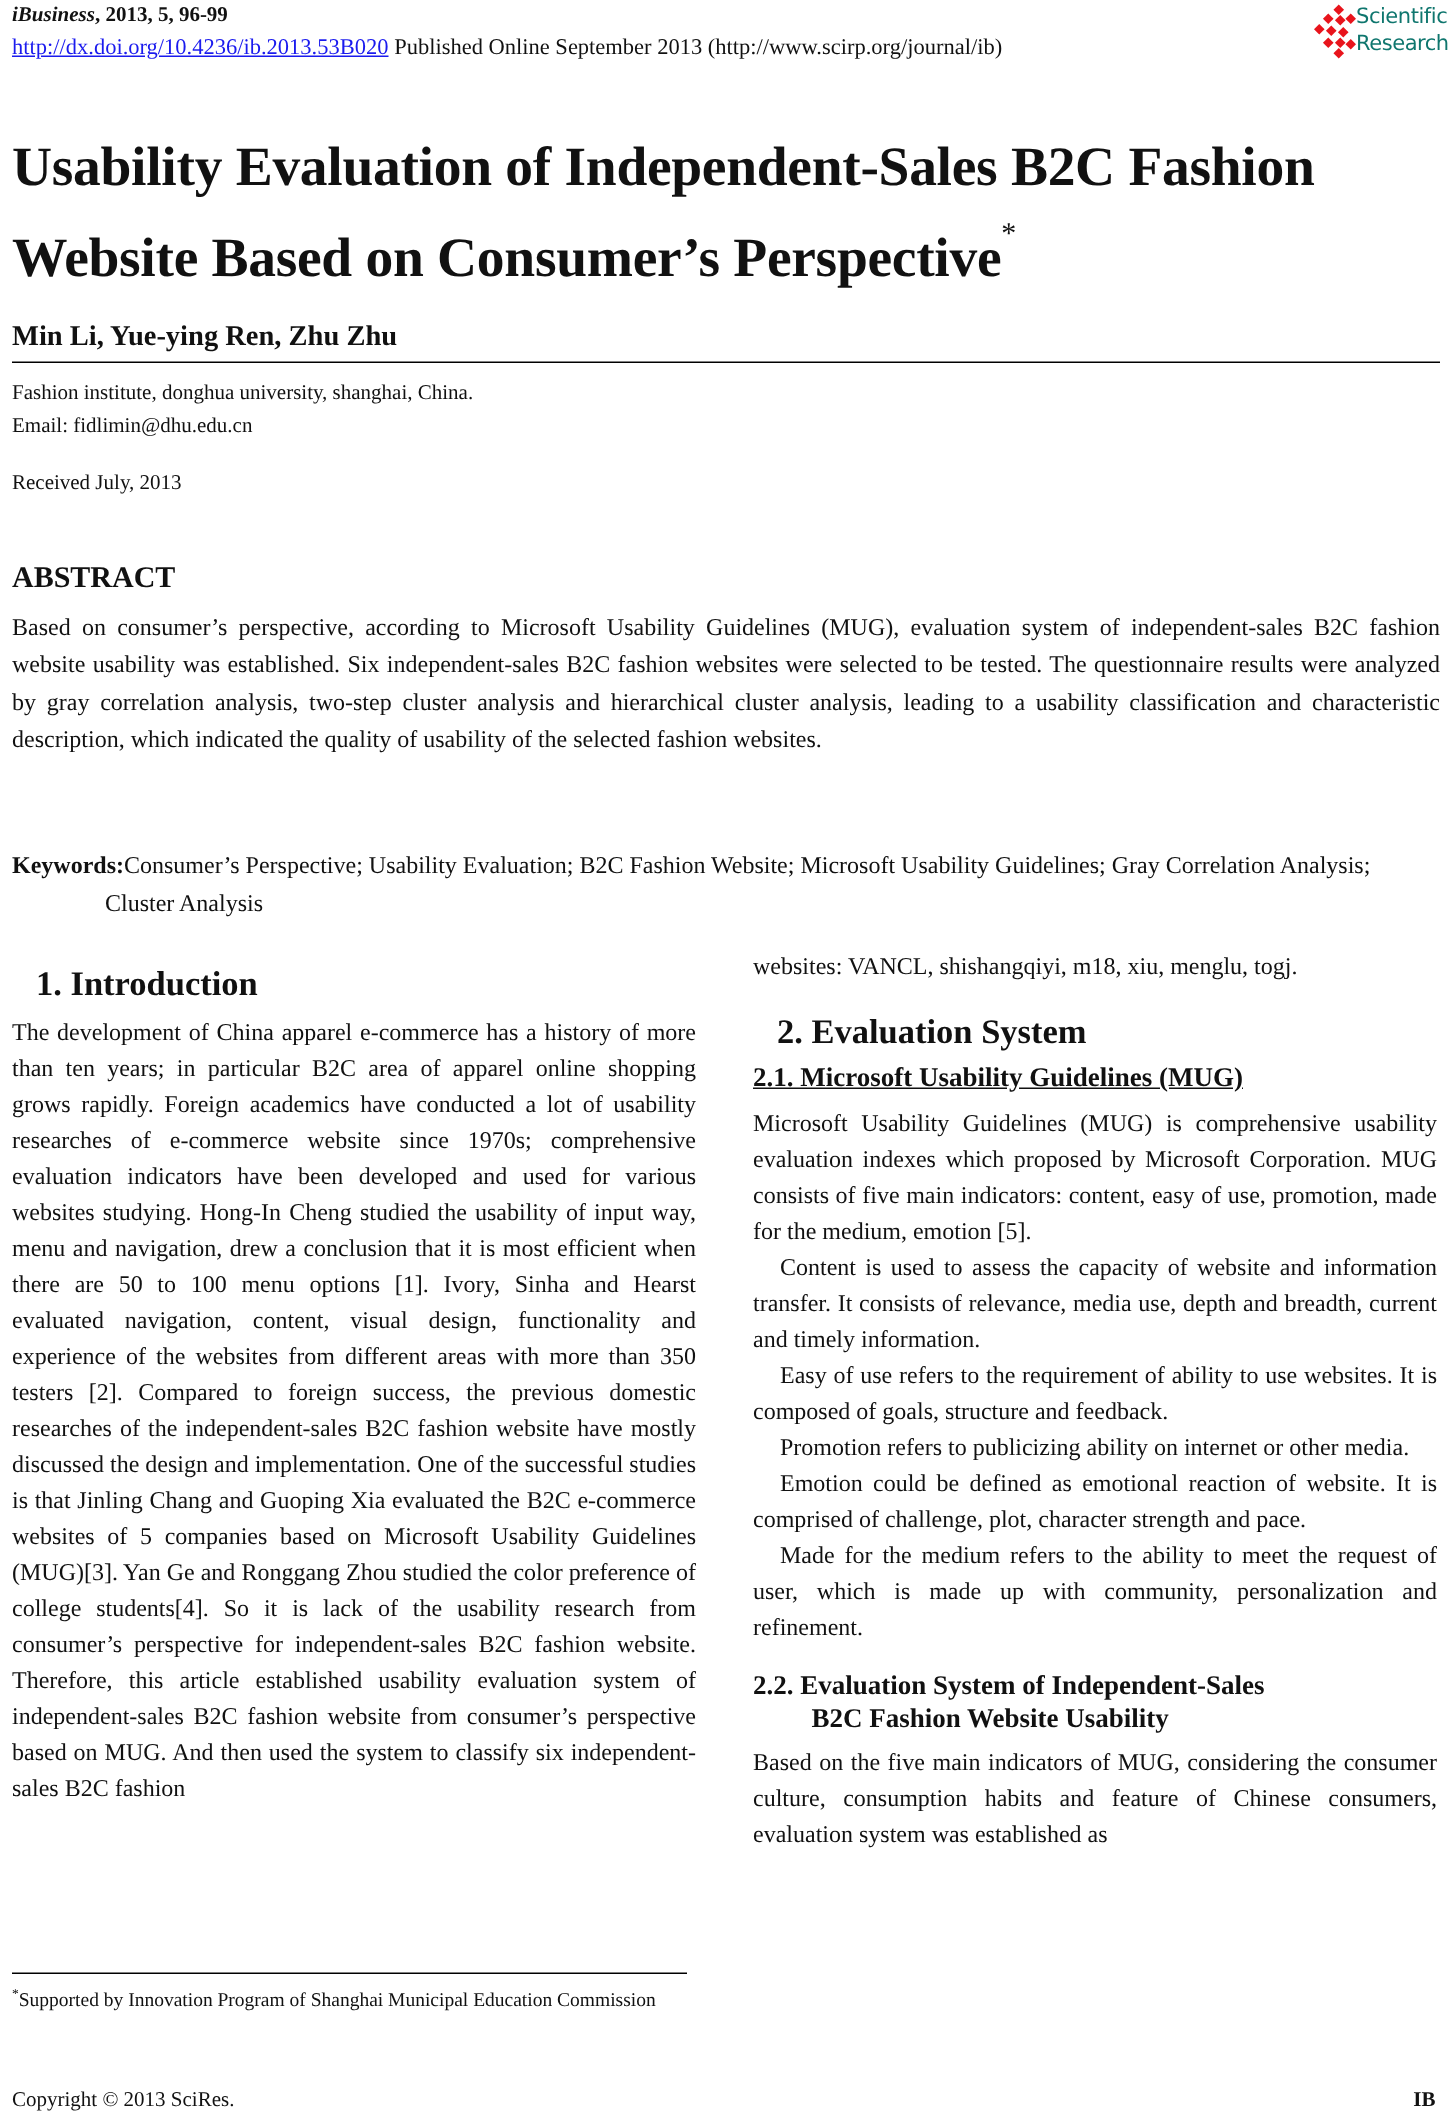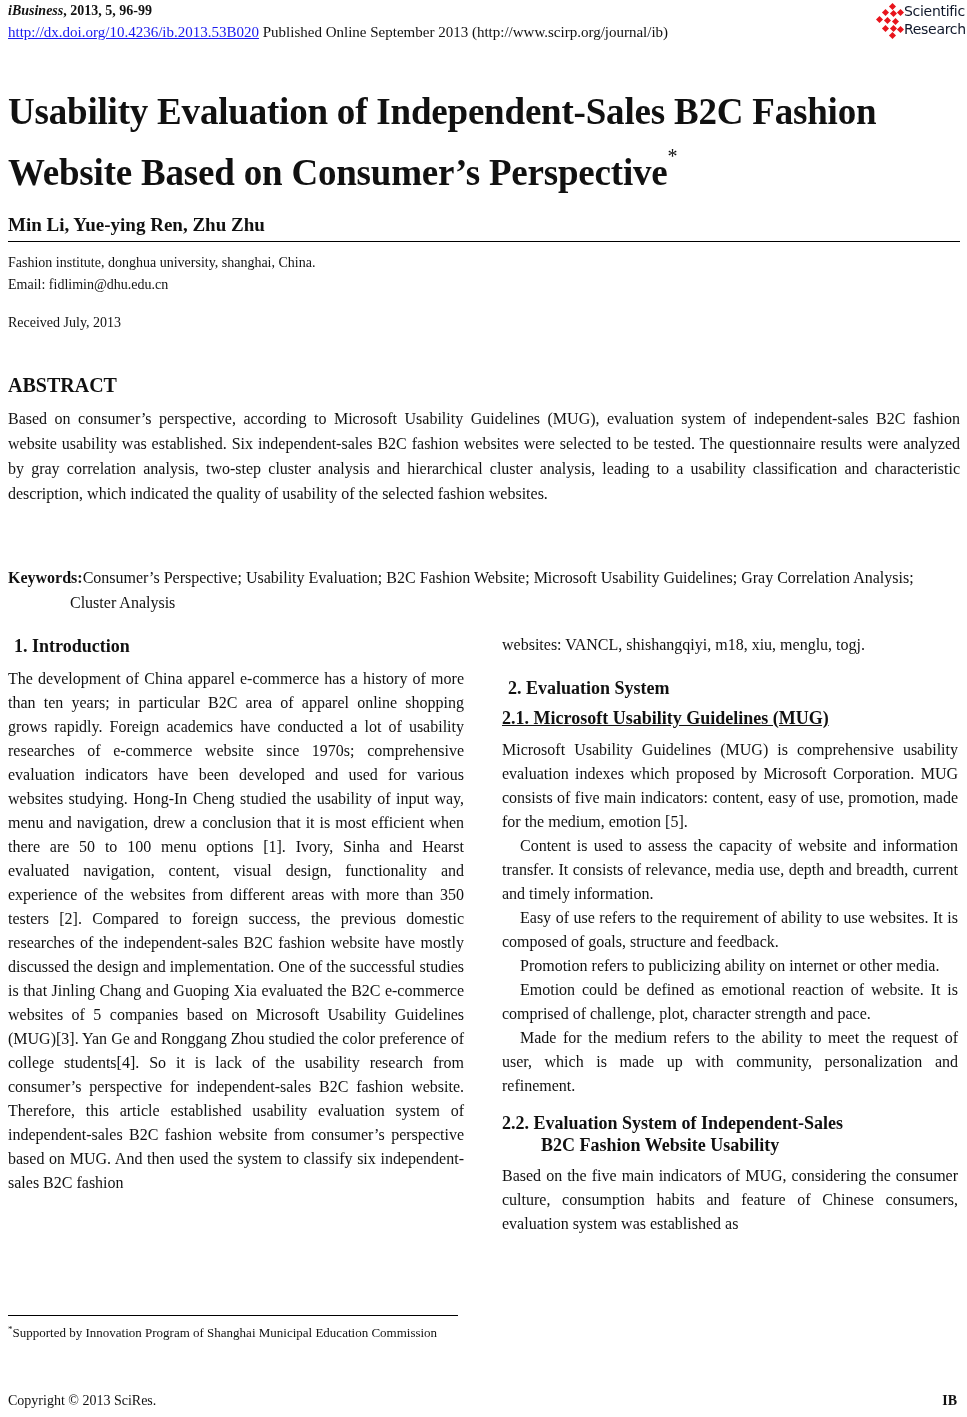--- a/index.html
+++ b/index.html
@@ -7,36 +7,36 @@
     width: 967px; height: 1417px; position: relative; overflow: hidden;
     font-family: "Liberation Serif", serif; color: #111;
   }
   .abs { position: absolute; }
   .hdr-journal { left: 8px; top: 3px; font-size: 14px; }
   .hdr-journal i { font-weight: bold; }
   .hdr-journal b { font-weight: bold; }
   .hdr-doi { left: 8px; top: 24px; font-size: 15px; }
   .hdr-doi a { color: #1a1aee; text-decoration: underline; }
   .logo { left: 876px; top: 2px; width: 92px; height: 40px; }
-  .logo-text { position: absolute; left: 28px; top: 0; font-family: "DejaVu Sans", sans-serif; font-size: 14px; line-height: 18px; color: #0f172a; letter-spacing: -0.3px; }
+  .logo-text { position: absolute; left: 28px; top: 0; font-family: "DejaVu Sans", sans-serif; font-size: 14px; line-height: 18px; color: #0f766e; letter-spacing: -0.3px; }
   .title { left: 8px; top: 90px; width: 950px; font-size: 37px; font-weight: bold; line-height: 44px; letter-spacing: -0.2px; }
   .title sup { font-size: 20px; vertical-align: 22px; font-weight: normal; }
   .authors { left: 8px; top: 214px; font-size: 19px; font-weight: bold; }
   .rule { left: 8px; width: 952px; height: 1px; background: #000; }
   .aff { left: 8px; top: 252px; font-size: 14px; line-height: 22px; }
   .received { left: 8px; top: 315px; font-size: 14px; }
   .abs-h { left: 8px; top: 374px; font-size: 20px; font-weight: bold; }
   .abs-p { left: 8px; top: 406px; width: 952px; font-size: 16px; line-height: 25px; text-align: justify; }
   .kw { left: 8px; top: 565px; width: 952px; font-size: 16px; line-height: 25px; }
   .kw b { float: left; }
   .kw .kwtext { margin-left: 62px; display: block; }
   .col { width: 456px; font-size: 16px; line-height: 24px; text-align: justify; }
   .lcol { left: 8px; }
   .rcol { left: 502px; }
-  h1.sec { margin: 6px; font-size: 18px; font-weight: bold; }
+  h1.sec { margin: 16px; font-size: 23px; font-weight: bold; }
   h2.sub { margin: 0; font-size: 18px; font-weight: bold; }
   p { margin: 0; }
   .indent { text-indent: 18px; }
   .fn-rule { left: 8px; top: 1315px; width: 450px; height: 1px; background: #000; }
   .fn { left: 8px; top: 1320px; width: 452px; font-size: 13px; line-height: 19px; text-align: justify; }
   .fn sup { font-size: 9px; }
   .footer-l { left: 8px; top: 1393px; font-size: 14px; }
   .footer-r { right: 10px; top: 1393px; font-size: 14px; font-weight: bold; }
 </style>
 </head>

